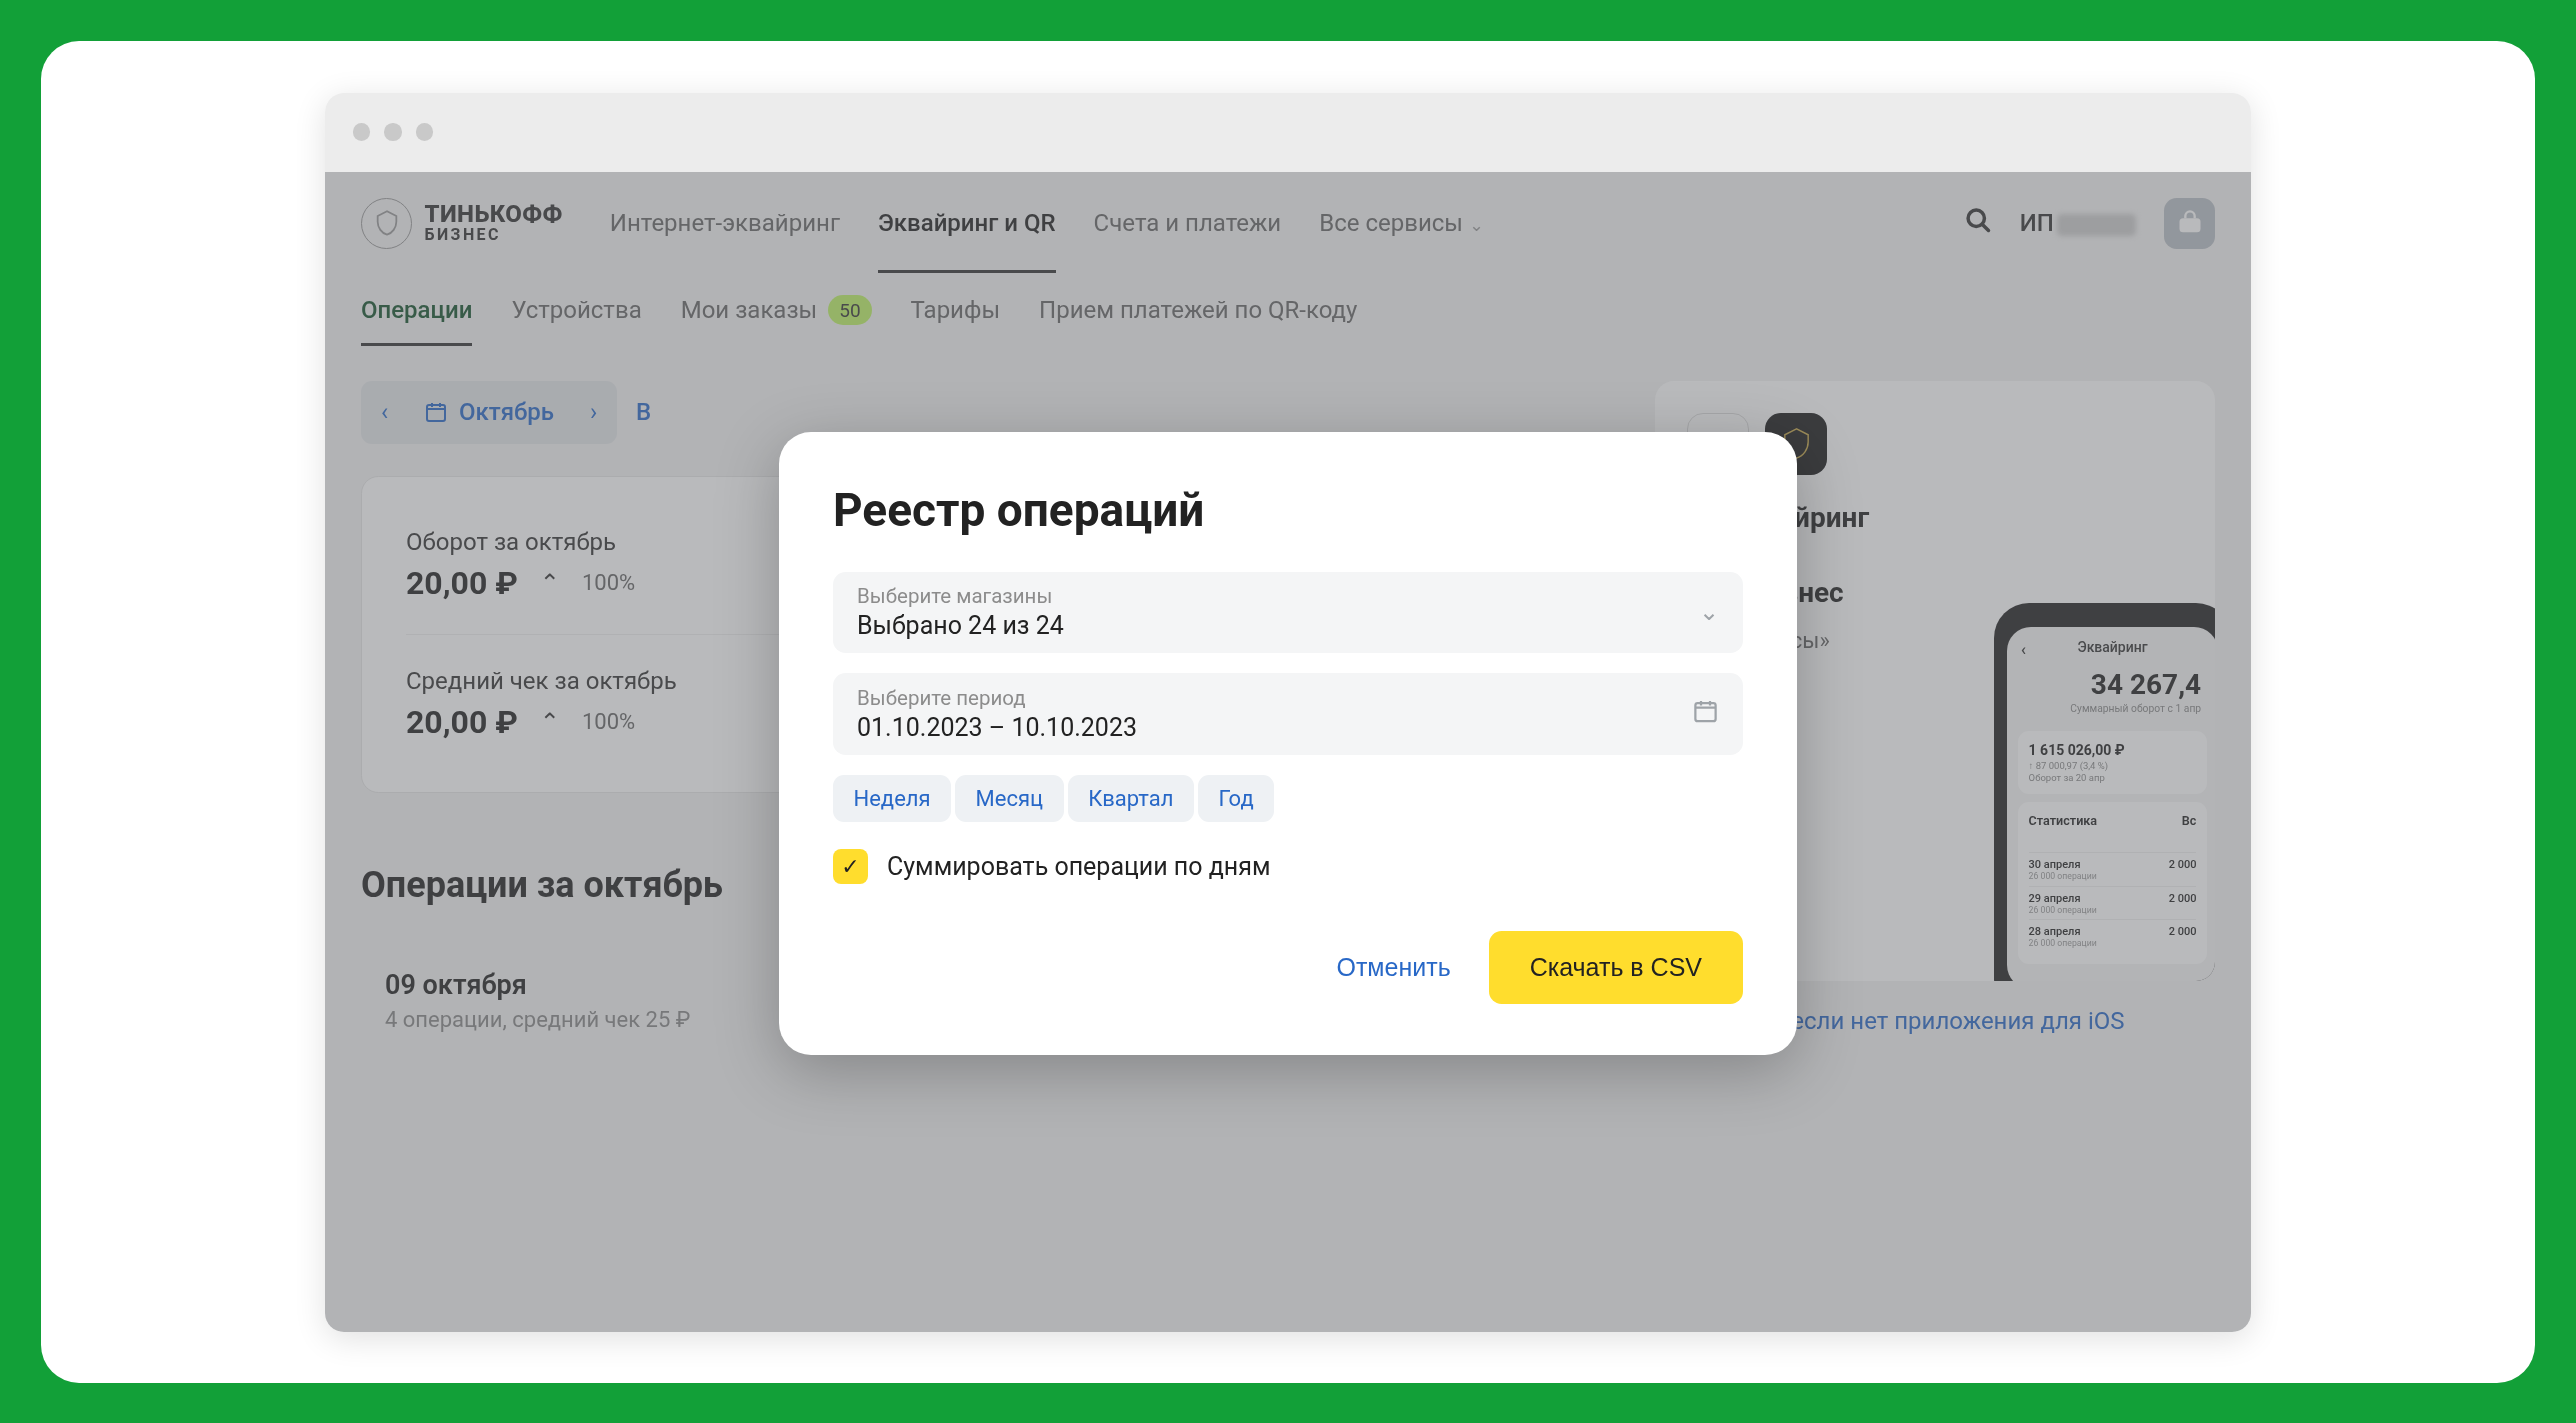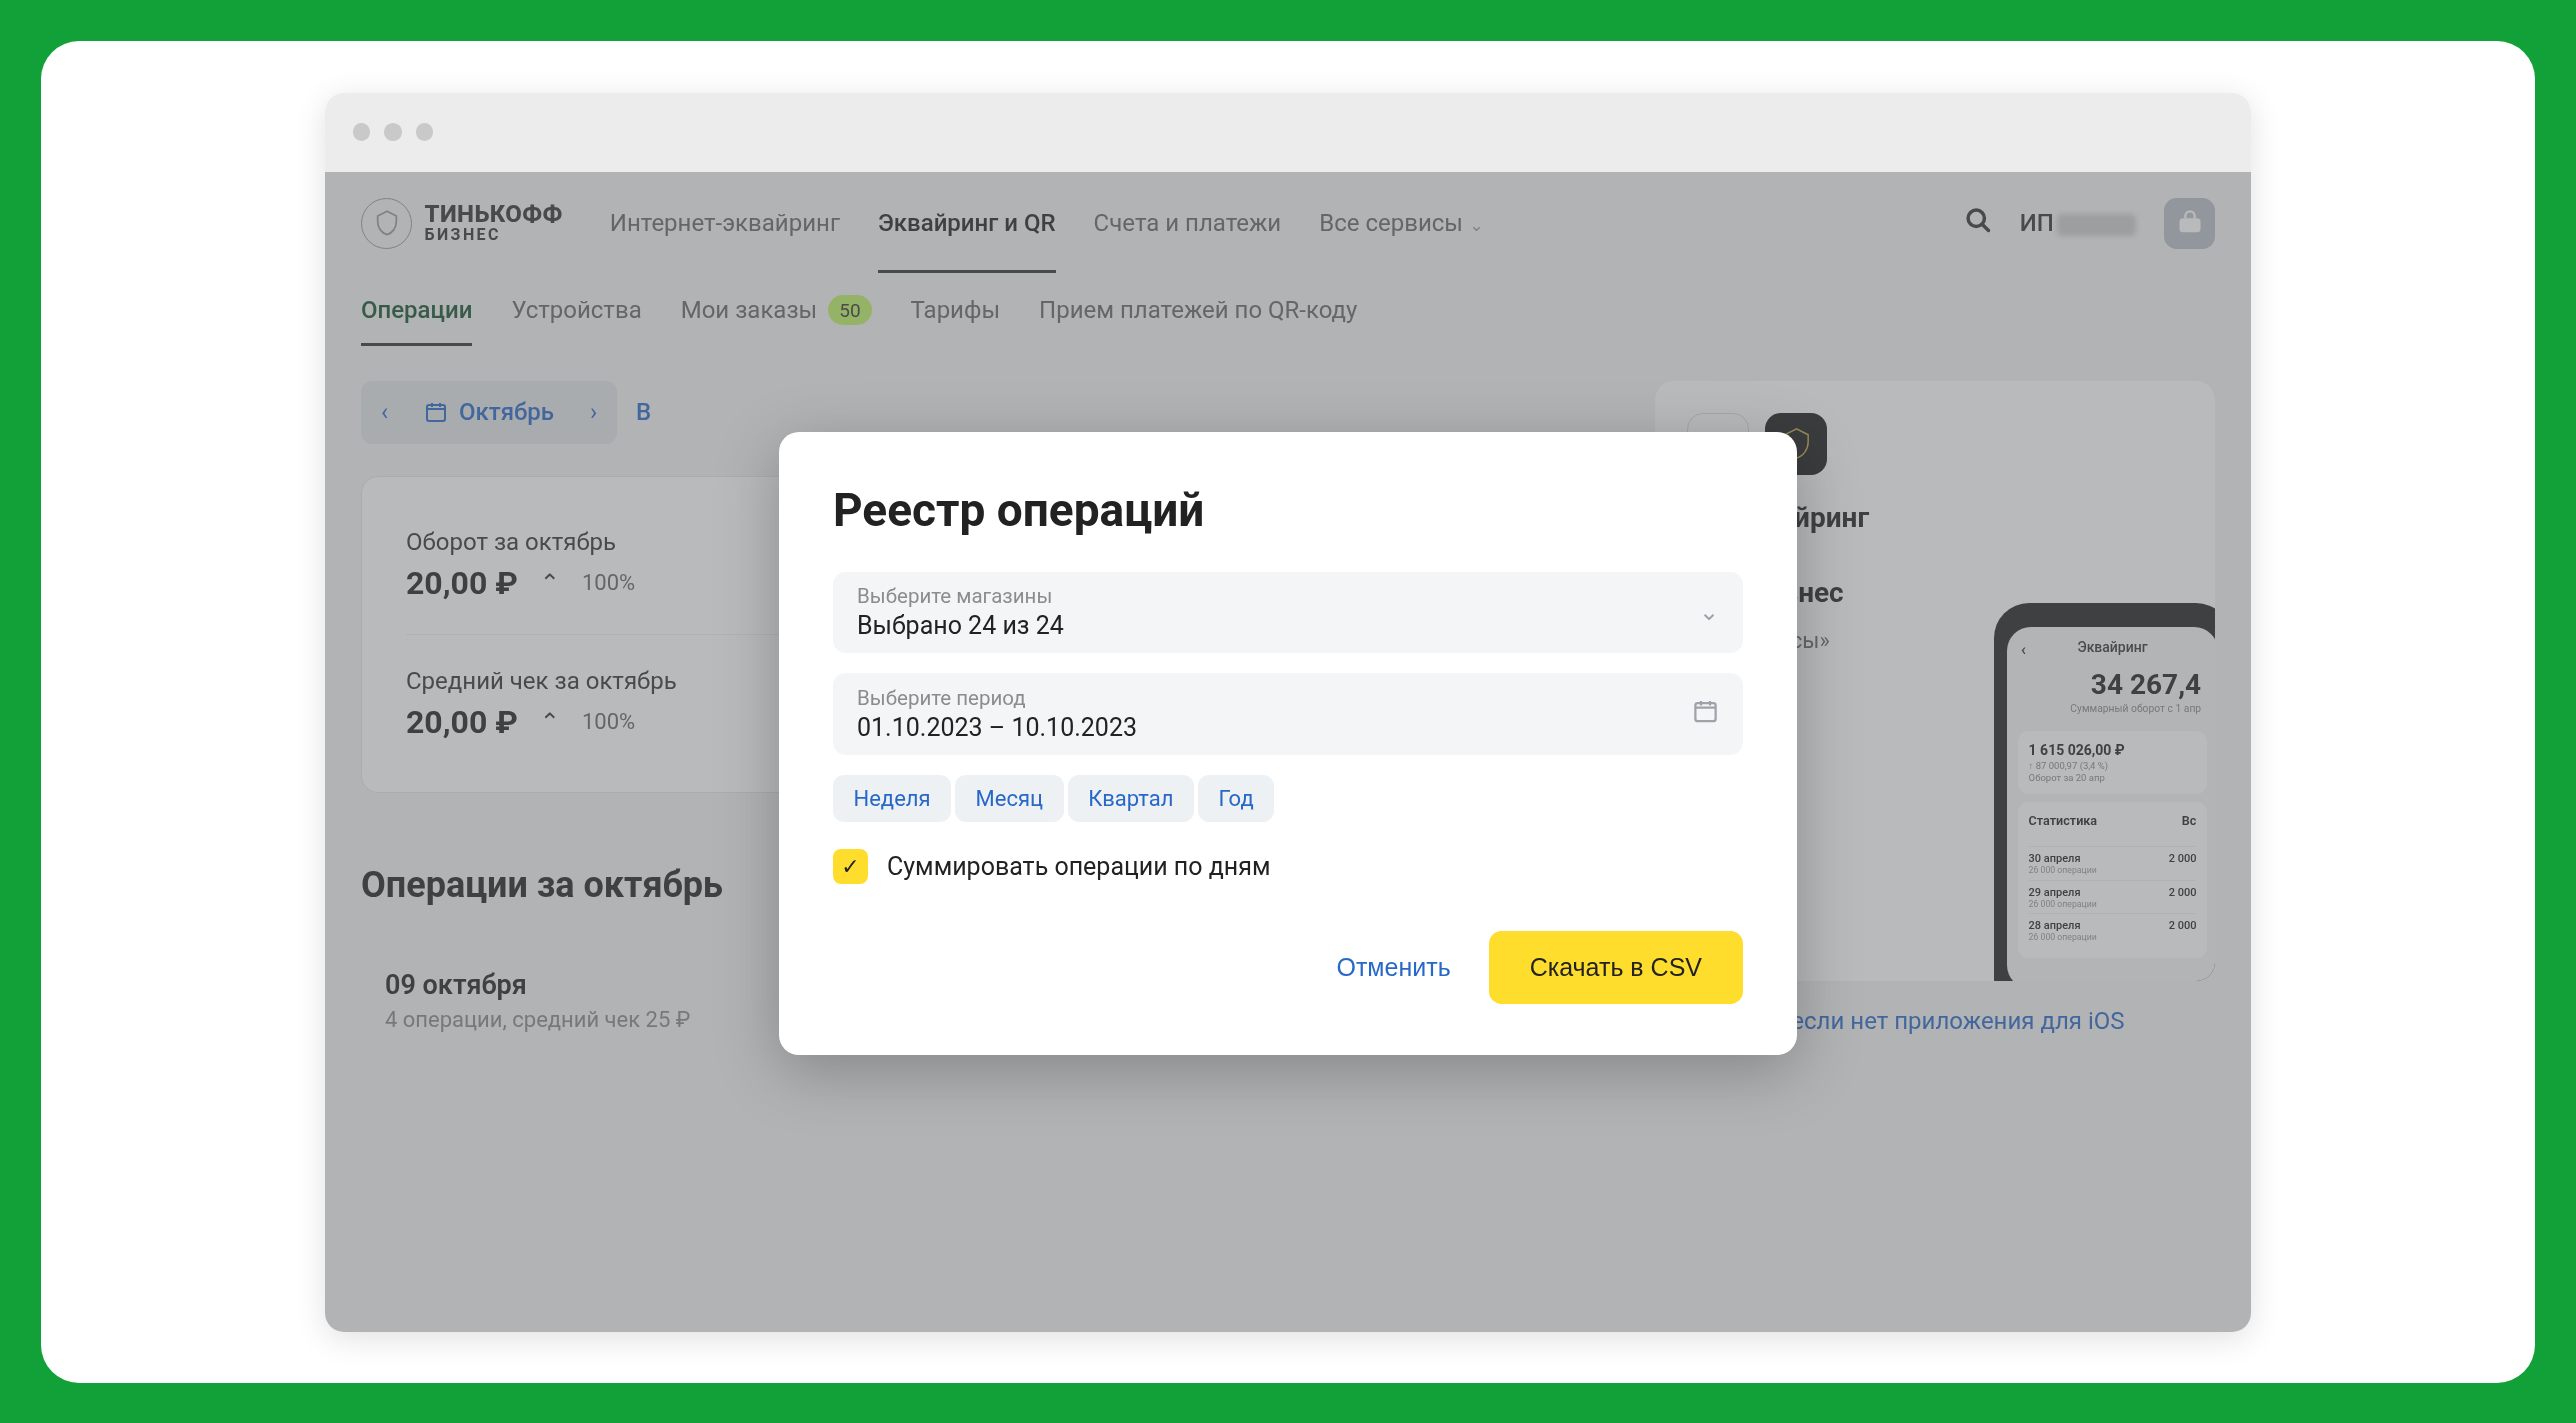--- a/index.html
+++ b/index.html
@@ -108,33 +108,33 @@
 .promo-sub { font-size:22px; color:#666;}
 .phone-mock { position:absolute; right:-16px; bottom:-32px; width:237px; height:410px; background:#222; border-radius:35px; padding: 24px 12.6px; }
 .phone-screen { background:#f5f5f5; width:100%; height:100%; border-radius:24px; padding: 12.6px 11px; overflow:hidden;}
 .phone-header { font-size:14px; color:#333; text-align:center; font-weight:500; margin-bottom:9.5px; position:relative;}
 .phone-back { position:absolute; left:3.2px; top:0; font-size:17.4px; color:#333;}
 .phone-big { font-size:28px; font-weight:700; color:#222; text-align:right; margin: 12.6px 6.3px 1.6px;}
 .phone-small { font-size:10.3px; color:#888; text-align:right; margin-right:6.3px; margin-bottom:16px;}
 .phone-card { background:#fff; border-radius:11px; padding:11px; margin-bottom:8px;}
 .phone-amt { font-size:14px; font-weight:700; color:#222;}
 .phone-tiny { font-size:9.5px; color:#888; margin-top:1.6px;}
-.phone-stat-header { display:flex; justify-content:space-between; font-size:12.6px; color:#222; font-weight:600; margin-bottom:18px;}
+.phone-stat-header { display:flex; justify-content:space-between; font-size:12.6px; color:#222; font-weight:600; margin-bottom:24px;}
 .phone-stat-row { display:flex; justify-content:space-between; padding:4.7px 0; border-top:0.8px solid #eee;}
 .phone-stat-row .l { font-size:11px; color:#222; font-weight:500;}
 .phone-stat-row .s { font-size:8.7px; color:#999;}
 .phone-stat-row .r { font-size:11px; color:#222; font-weight:500;}
 .side-link { color:#2868c7; font-size:24px; line-height:1.4; margin-top:24px; display:block;}
 
 .modal-overlay {
   position:absolute; inset:0; background:rgba(100,103,107,0.45);
   display:flex; align-items:flex-start; justify-content:center; padding-top: 260px;
 }
 .modal {
-  width: 1018px; background:#fff; border-radius:20px; padding: 51px 54px;
+  width: 1018px; background:#fff; border-radius:32px; padding: 51px 54px;
   box-shadow: 0 16px 63px rgba(0,0,0,0.25);
 }
 .modal-title { font-size:46px; font-weight:700; color:#222; margin-bottom: 35px;}
 .modal-field { background:#f4f5f6; border-radius:12.6px; padding: 12.6px 24px; margin-bottom: 20.5px; position:relative;}
 .modal-field-label { font-size:20.5px; color:#8c8c8c; margin-bottom:3.2px;}
 .modal-field-value { font-size:25px; color:#222;}
 .modal-field .field-icon { position:absolute; right:24px; top:50%; transform:translateY(-50%); font-size:24px; color:#9ea3a8;}
 .chip-row { display:flex; gap:4px; margin: 8px 0 27px;}
 .chip { background:#eef1f4; color:#2868c7; font-size:22px; padding:11px 20.5px; border-radius:11px; cursor:pointer;}
 .checkbox-row { display:flex; align-items:center; gap:19px; margin-bottom: 47px;}

